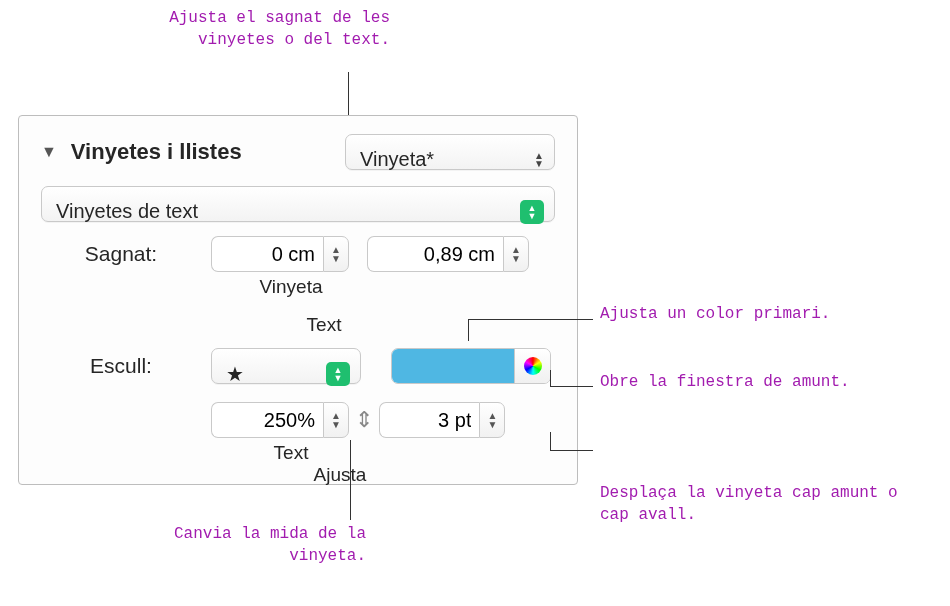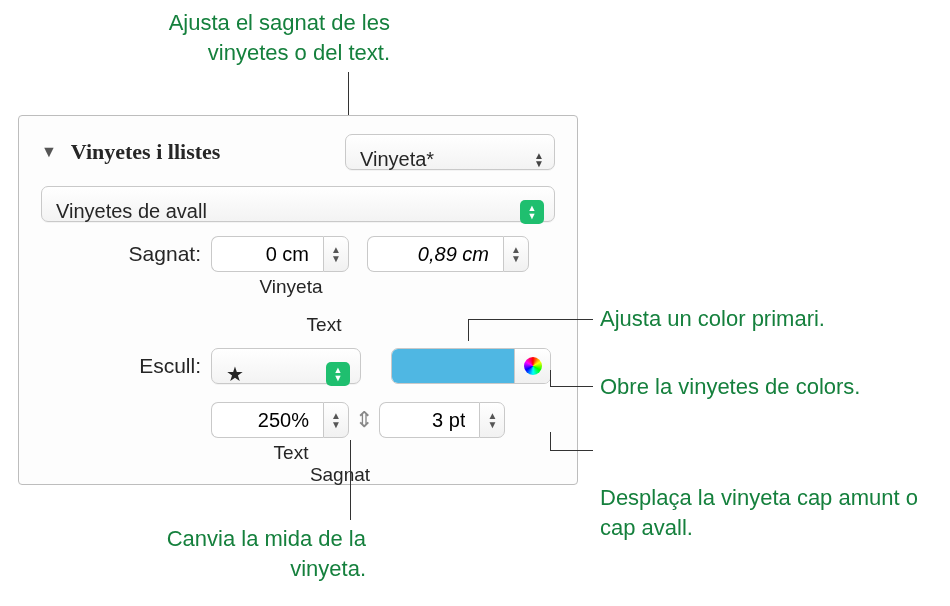--- a/index.html
+++ b/index.html
@@ -34,21 +34,20 @@
 
     .disclosure {
       font-size: 16px;
       color: #565656;
       transform: rotate(0deg);
     }
 
     .section-title {
       font-weight: 700;
       font-size: 22px;
-      font-family: Liberation Serif, serif;
     }
 
     .dropdown {
       display: inline-flex;
       align-items: center;
       justify-content: space-between;
       height: 36px;
       background: linear-gradient(#fff, #f3f3f3);
       border: 1px solid #c9c9c9;
       border-radius: 7px;
@@ -86,35 +85,35 @@
     }
 
     .row {
       display: flex;
       align-items: center;
       margin-bottom: 4px;
     }
 
     .row-label {
       width: 170px;
-      text-align: right;
+      text-align: center;
       padding-right: 10px;
       font-size: 21px;
     }
 
     .stepper {
       display: inline-flex;
       align-items: stretch;
       height: 36px;
     }
 
     .stepper-input {
       width: 110px;
       text-align: right;
-      padding: 0 14px;
+      padding: 0 8px;
       border: 1px solid #c9c9c9;
       border-right: none;
       border-radius: 7px 0 0 7px;
       font-size: 20px;
       background: #fff;
     }
 
     .stepper-btns {
       width: 26px;
       border: 1px solid #c9c9c9;
@@ -167,24 +166,25 @@
     }
 
     .icon-updown {
       font-size: 22px;
       color: #888;
       margin: 0 6px;
     }
 
     .callout {
       position: absolute;
-      font-size: 22px;
+      font-size: 16px;
       line-height: 1.35;
-      color: #15803d;
+      color: #a21caf;
       max-width: 330px;
+      font-family: Liberation Mono, monospace;
     }
     .callout.right { text-align: left; }
 
     .callout-title-top { left: 90px; top: 8px; width: 300px; text-align:right; }
 
     .leader {
       position: absolute;
       background: #333;
     }
 
@@ -211,41 +211,41 @@
     <div class="dropdown" style="width:210px; margin-left:auto;">
       <span>Vinyeta*</span>
       <span class="arrows">
           <span>▲</span>
           <span>▼</span>
         </span>
     </div>
   </div>
 
   <div class="dropdown green full-dropdown">
-    <span>Vinyetes de avall</span>
+    <span>Vinyetes de text</span>
     <span class="arrows-btn">
         <span>▲</span>
         <span>▼</span>
       </span>
   </div>
 
   
   <div class="row">
     <div class="row-label">Sagnat:</div>
 
     <div class="stepper" style="margin-right:18px;">
       <input class="stepper-input" style="width: 112px;" value="0 cm">
       <div class="stepper-btns">
           <span>▲</span>
           <span>▼</span>
         </div>
     </div>
 
     <div class="stepper">
-      <input class="stepper-input" style="width: 136px; font-style: italic;" value="0,89 cm">
+      <input class="stepper-input" style="width: 136px;" value="0,89 cm">
       <div class="stepper-btns">
           <span>▲</span>
           <span>▼</span>
         </div>
     </div>
   </div>
   <div class="sub-labels">
     <span style="width:140px; text-align:center;">Vinyeta</span>
     <span style="width:170px; text-align:center; margin-left:18px;margin-top:16px;">Text</span>
   </div>
@@ -285,30 +285,30 @@
     <div class="stepper">
       <input class="stepper-input" style="width: 100px;" value="3 pt">
       <div class="stepper-btns">
           <span>▲</span>
           <span>▼</span>
         </div>
     </div>
   </div>
   <div class="sub-labels">
     <span style="width:140px; text-align:center;">Text</span>
-    <span style="width:150px; text-align:center; margin-left:44px;">Sagnat</span>
+    <span style="width:150px; text-align:center; margin-left:44px;">Ajusta</span>
   </div>
 
 </div>
 
 <div class="callout right" style="left:600px; top:304px;">Ajusta un color primari.</div>
 <div class="leader" style="left:468px; top:319px; width:125px; height:1px;"></div>
 <div class="leader" style="left:468px; top:319px; width:1px; height:22px;"></div>
 
-<div class="callout right" style="left:600px; top:372px;">Obre la vinyetes de colors.</div>
+<div class="callout right" style="left:600px; top:372px;">Obre la finestra de amunt.</div>
 <div class="leader" style="left:551px; top:386px; width:42px; height:1px;"></div>
 <div class="leader" style="left:550px; top:370px; width:1px; height:17px;"></div>
 
 <div class="callout right" style="left:600px; top:435px;margin-top:48px;">Desplaça la vinyeta cap amunt o cap avall.</div>
 <div class="leader" style="left:551px; top:450px; width:42px; height:1px;"></div>
 <div class="leader" style="left:550px; top:432px; width:1px; height:19px;"></div>
 
 <div class="callout" style="left:136px; top:524px; width:230px; text-align:right;">Canvia la mida de la vinyeta.</div>
 <div class="leader" style="left:350px; top:440px; width:1px; height:80px;"></div>
 

